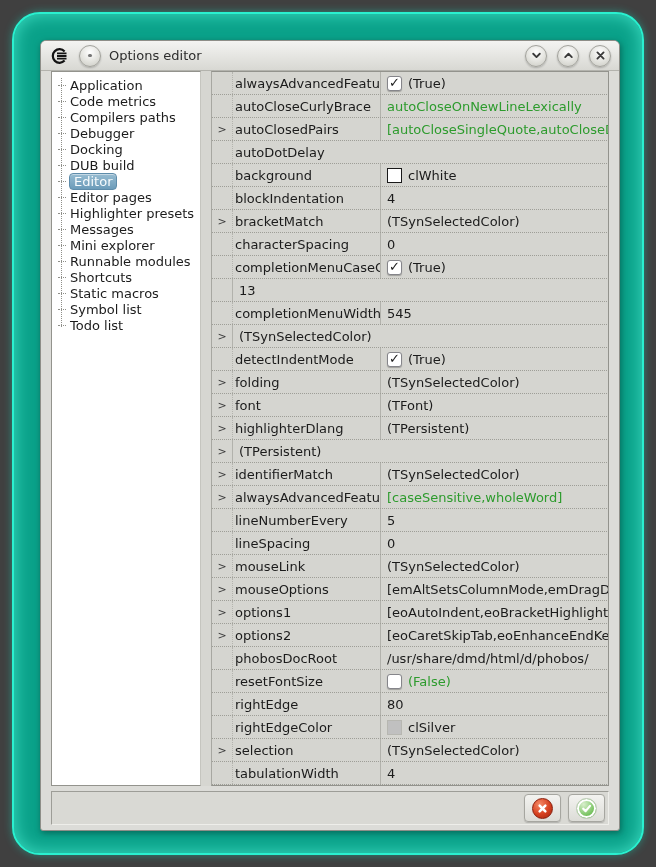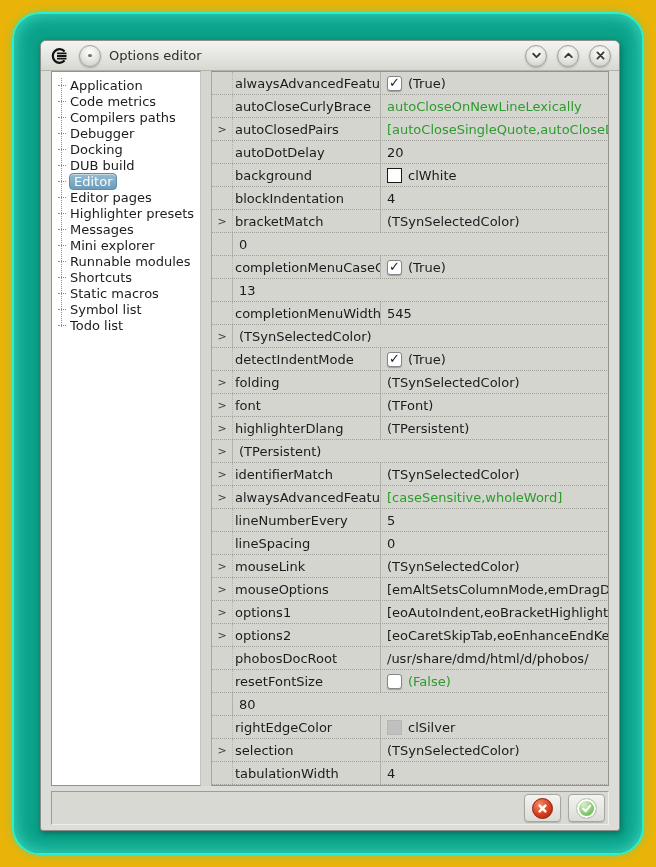--- a/index.html
+++ b/index.html
@@ -2,21 +2,21 @@
 <html><head>
 <meta charset="utf-8">
 <style>
   * { margin:0; padding:0; box-sizing:border-box; }
   html,body { width:656px; height:867px; }
   body {
     background:#000;
     font-family:"DejaVu Sans", sans-serif;
     overflow:hidden;
   }
-  .stage { position:relative; width:656px; height:867px; background:#eab308;padding-left:12px; }
+  .stage { position:relative; width:656px; height:867px; background:#404040;padding-left:12px; }
 
   
   .glow-frame {
     position:absolute; left:12px; top:12px; width:632px; height:843px;
     border-radius:28px;
     border:2px solid #2af0cf;
     background:#0aa189;
     box-shadow: inset 0 0 18px rgba(90,255,228,.65), 0 0 8px rgba(20,220,190,.45);
   }
 
@@ -272,23 +272,20 @@
               <div class="grid-row">
                 <span class="cell-gutter">&gt;</span>
                 <span class="cell-name">autoClosedPairs</span>
                 <div class="cell-value">
                   <span class="value-text green">[autoCloseSingleQuote,autoCloseDouble</span>
                 </div>
               </div>
               <div class="grid-row">
                 <span class="cell-gutter"></span>
                 <span class="cell-name">autoDotDelay</span>
-                <div class="cell-value">
-                  <span class="value-text">20</span>
-                </div>
               </div>
               <div class="grid-row">
                 <span class="cell-gutter"></span>
                 <span class="cell-name">background</span>
                 <div class="cell-value">
                   <span class="swatch dark-border" style="background: rgb(255, 255, 255);"></span>
                   <span class="value-text">clWhite</span>
                 </div>
               </div>
               <div class="grid-row">
@@ -300,20 +297,21 @@
               </div>
               <div class="grid-row">
                 <span class="cell-gutter">&gt;</span>
                 <span class="cell-name">bracketMatch</span>
                 <div class="cell-value">
                   <span class="value-text">(TSynSelectedColor)</span>
                 </div>
               </div>
               <div class="grid-row">
                 <span class="cell-gutter"></span>
+                <span class="cell-name">characterSpacing</span>
                 <div class="cell-value">
                   <span class="value-text">0</span>
                 </div>
               </div>
               <div class="grid-row">
                 <span class="cell-gutter"></span>
                 <span class="cell-name">completionMenuCaseCare</span>
                 <div class="cell-value">
                   <span class="checkbox">
                     <span class="mark">✓</span>
@@ -443,20 +441,21 @@
               <div class="grid-row">
                 <span class="cell-gutter"></span>
                 <span class="cell-name">resetFontSize</span>
                 <div class="cell-value">
                   <span class="checkbox"></span>
                   <span class="value-text green">(False)</span>
                 </div>
               </div>
               <div class="grid-row">
                 <span class="cell-gutter"></span>
+                <span class="cell-name">rightEdge</span>
                 <div class="cell-value">
                   <span class="value-text">80</span>
                 </div>
               </div>
               <div class="grid-row">
                 <span class="cell-gutter"></span>
                 <span class="cell-name">rightEdgeColor</span>
                 <div class="cell-value">
                   <span class="swatch soft-border" style="background: rgb(192, 192, 192);"></span>
                   <span class="value-text">clSilver</span>

